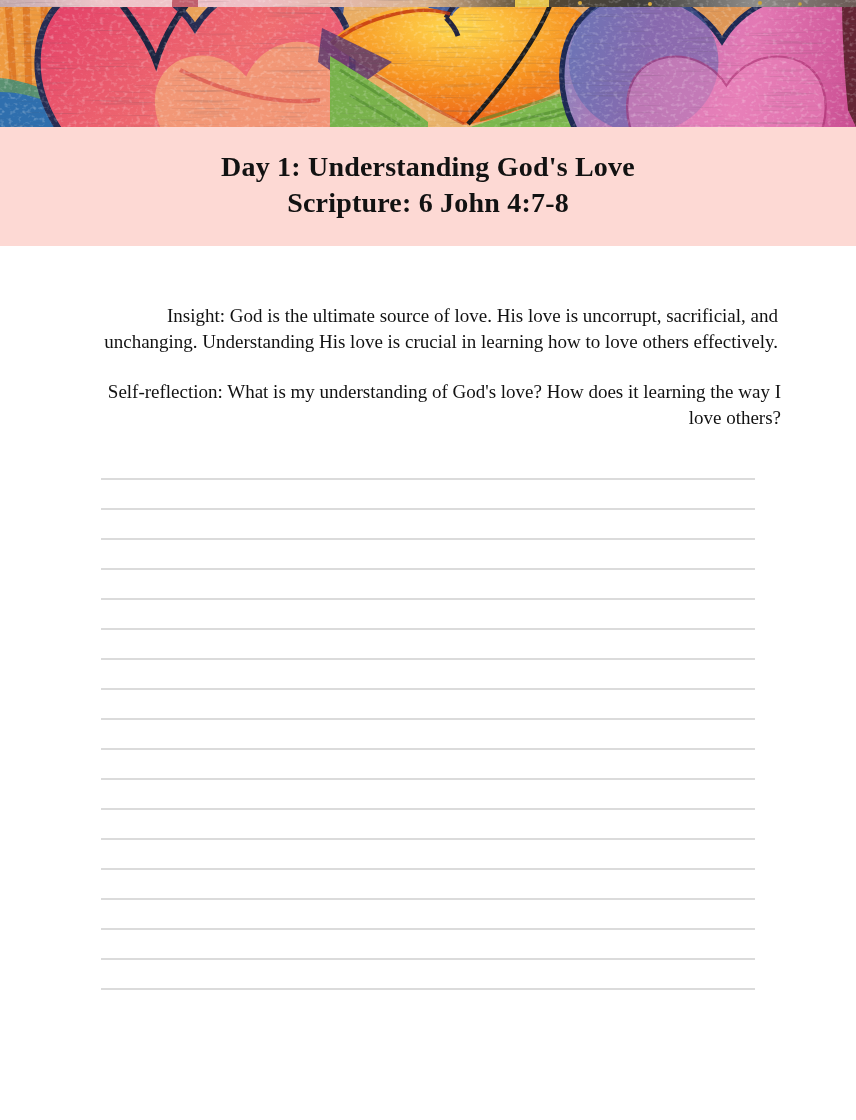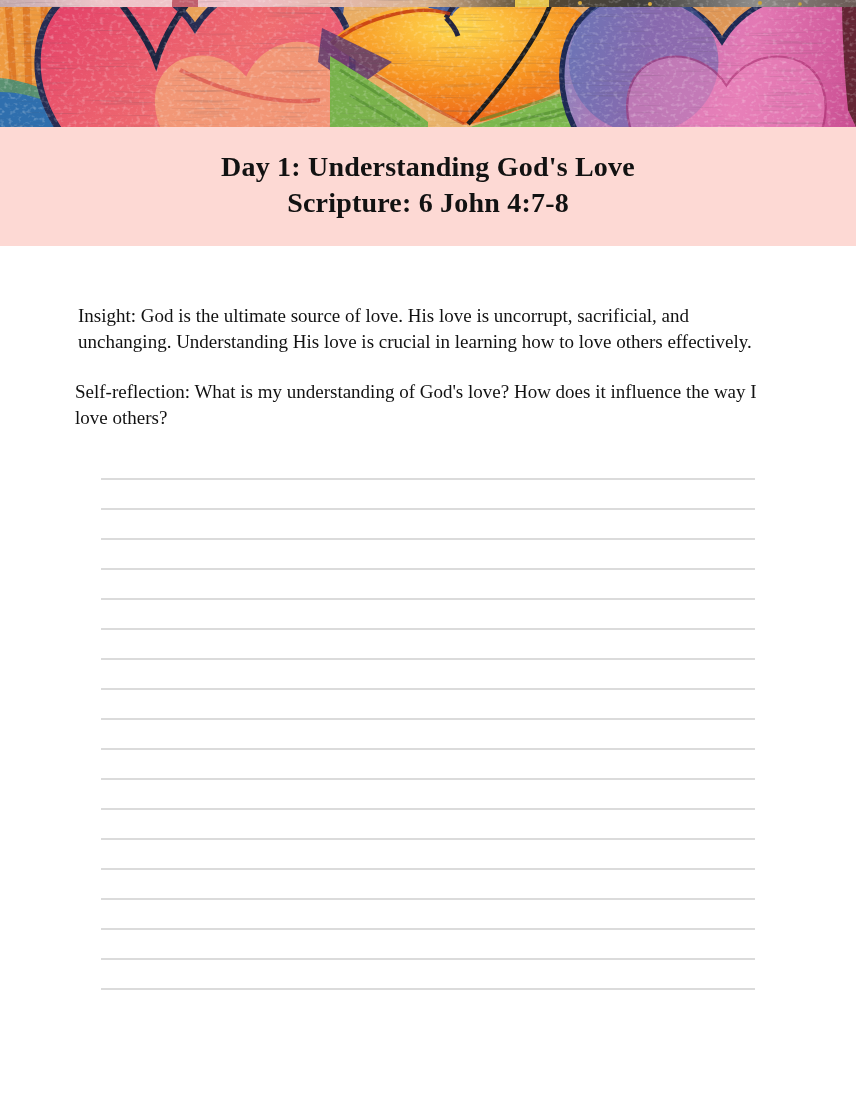--- a/index.html
+++ b/index.html
@@ -22,21 +22,21 @@
     text-align: center;
   }
   .banner h1 {
     margin: 0;
     font-size: 28px; line-height: 36px; font-weight: 700;
     letter-spacing: 0.2px;
   }
 
   
   .para {
-    text-align: left;
+    text-align: right;
     font-size: 19px; line-height: 26px;
     margin-left: auto; margin-right: auto;
   }
   .para.insight { width: 700px; margin-top: 57px; }
   .para.reflection { width: 706px; margin-top: 24px; }
 
   
   .lines-area { width: 654px; margin: 16px auto 0 auto; }
   .write-line { height: 30px; box-sizing: border-box; border-bottom: 2px solid #dbdbdb; }
 </style>
@@ -148,21 +148,21 @@
 
   <section class="banner" style="background: rgb(253, 217, 212);">
     <h1 style="color: rgb(18, 18, 18);">
       <span>Day 1: Understanding God's Love</span><br>
       <span>Scripture: 6 John 4:7-8</span>
     </h1>
   </section>
 
   <main>
     <p class="para insight">Insight: God is the ultimate source of love. His love is uncorrupt, sacrificial, and unchanging. Understanding His love is crucial in learning how to love others effectively.</p>
-    <p class="para reflection">Self-reflection: What is my understanding of God's love? How does it influence the way I love others?</p>
+    <p class="para reflection">Self-reflection: What is my understanding of God's love? How does it learning the way I love others?</p>
 
     <div class="lines-area">
         <div class="write-line" style="border-bottom-color: rgb(219, 219, 219);"></div>
         <div class="write-line" style="border-bottom-color: rgb(219, 219, 219);"></div>
         <div class="write-line" style="border-bottom-color: rgb(219, 219, 219);"></div>
         <div class="write-line" style="border-bottom-color: rgb(219, 219, 219);"></div>
         <div class="write-line" style="border-bottom-color: rgb(219, 219, 219);"></div>
         <div class="write-line" style="border-bottom-color: rgb(219, 219, 219);"></div>
         <div class="write-line" style="border-bottom-color: rgb(219, 219, 219);"></div>
         <div class="write-line" style="border-bottom-color: rgb(219, 219, 219);"></div>

